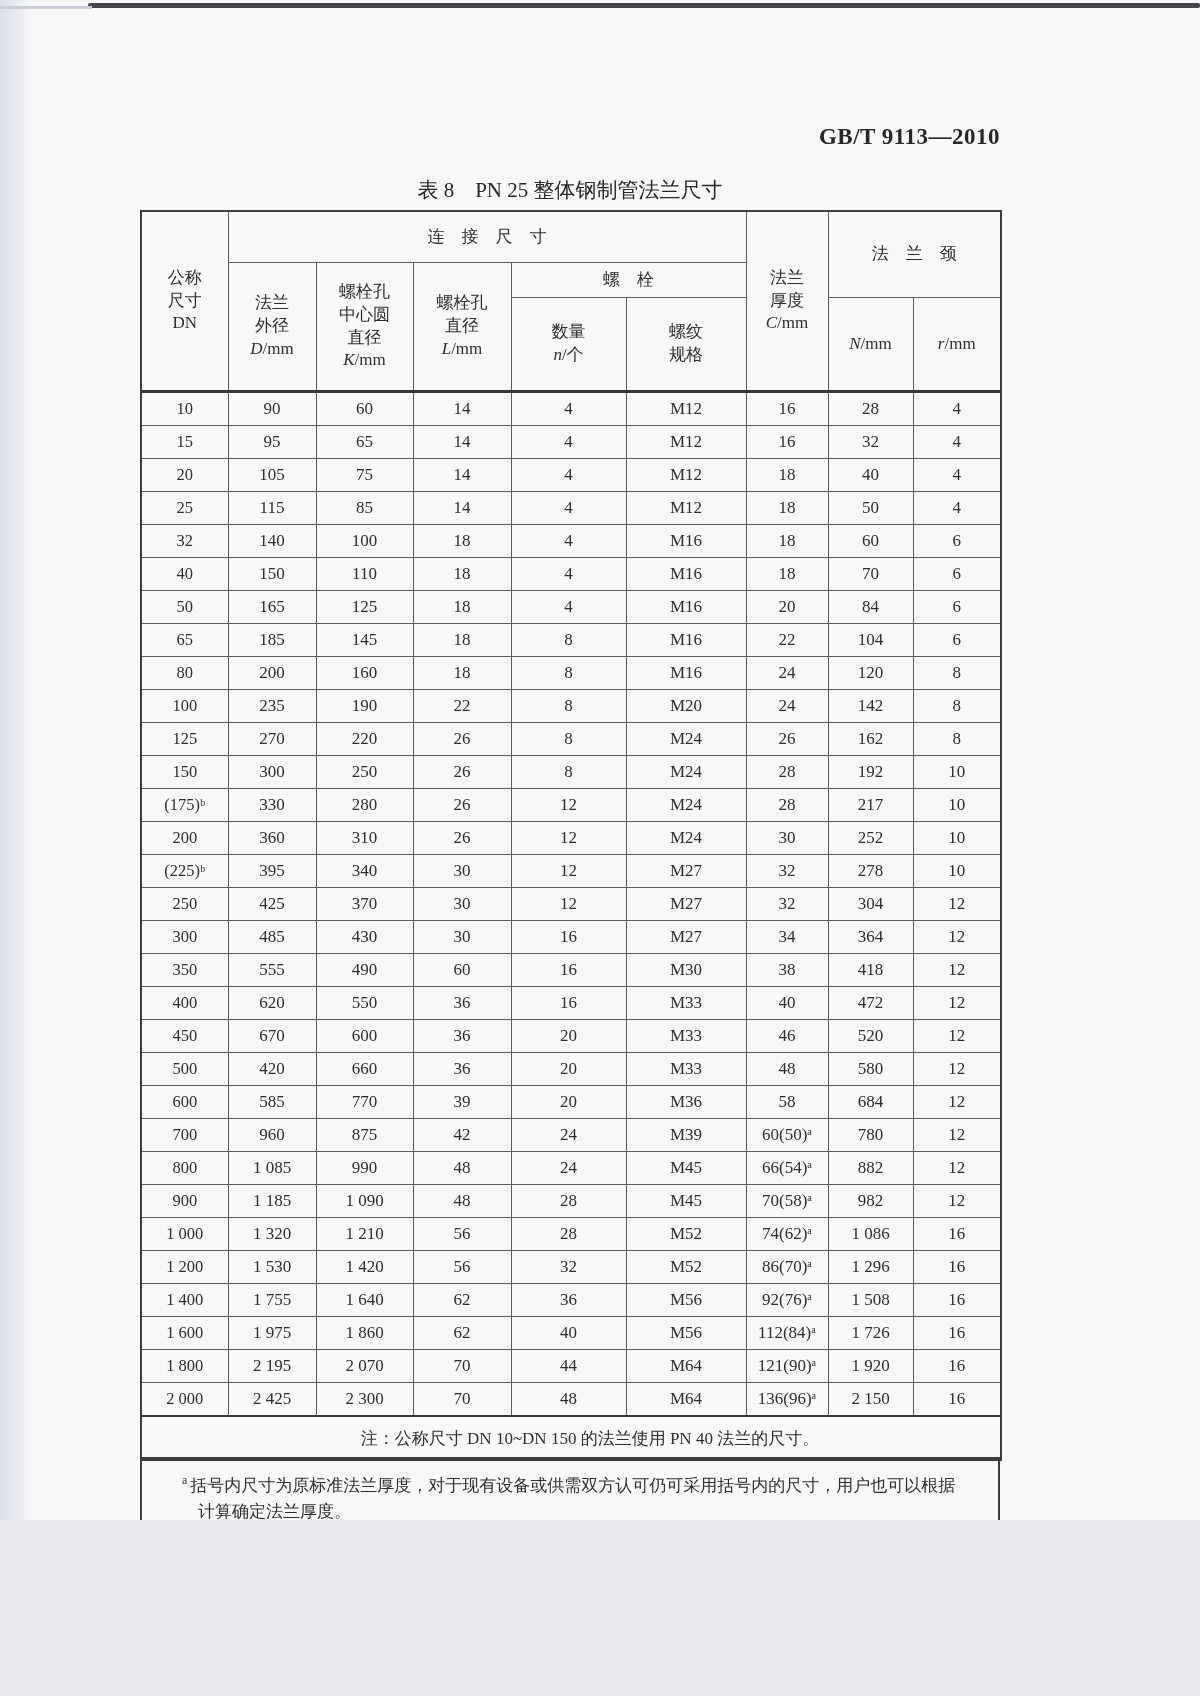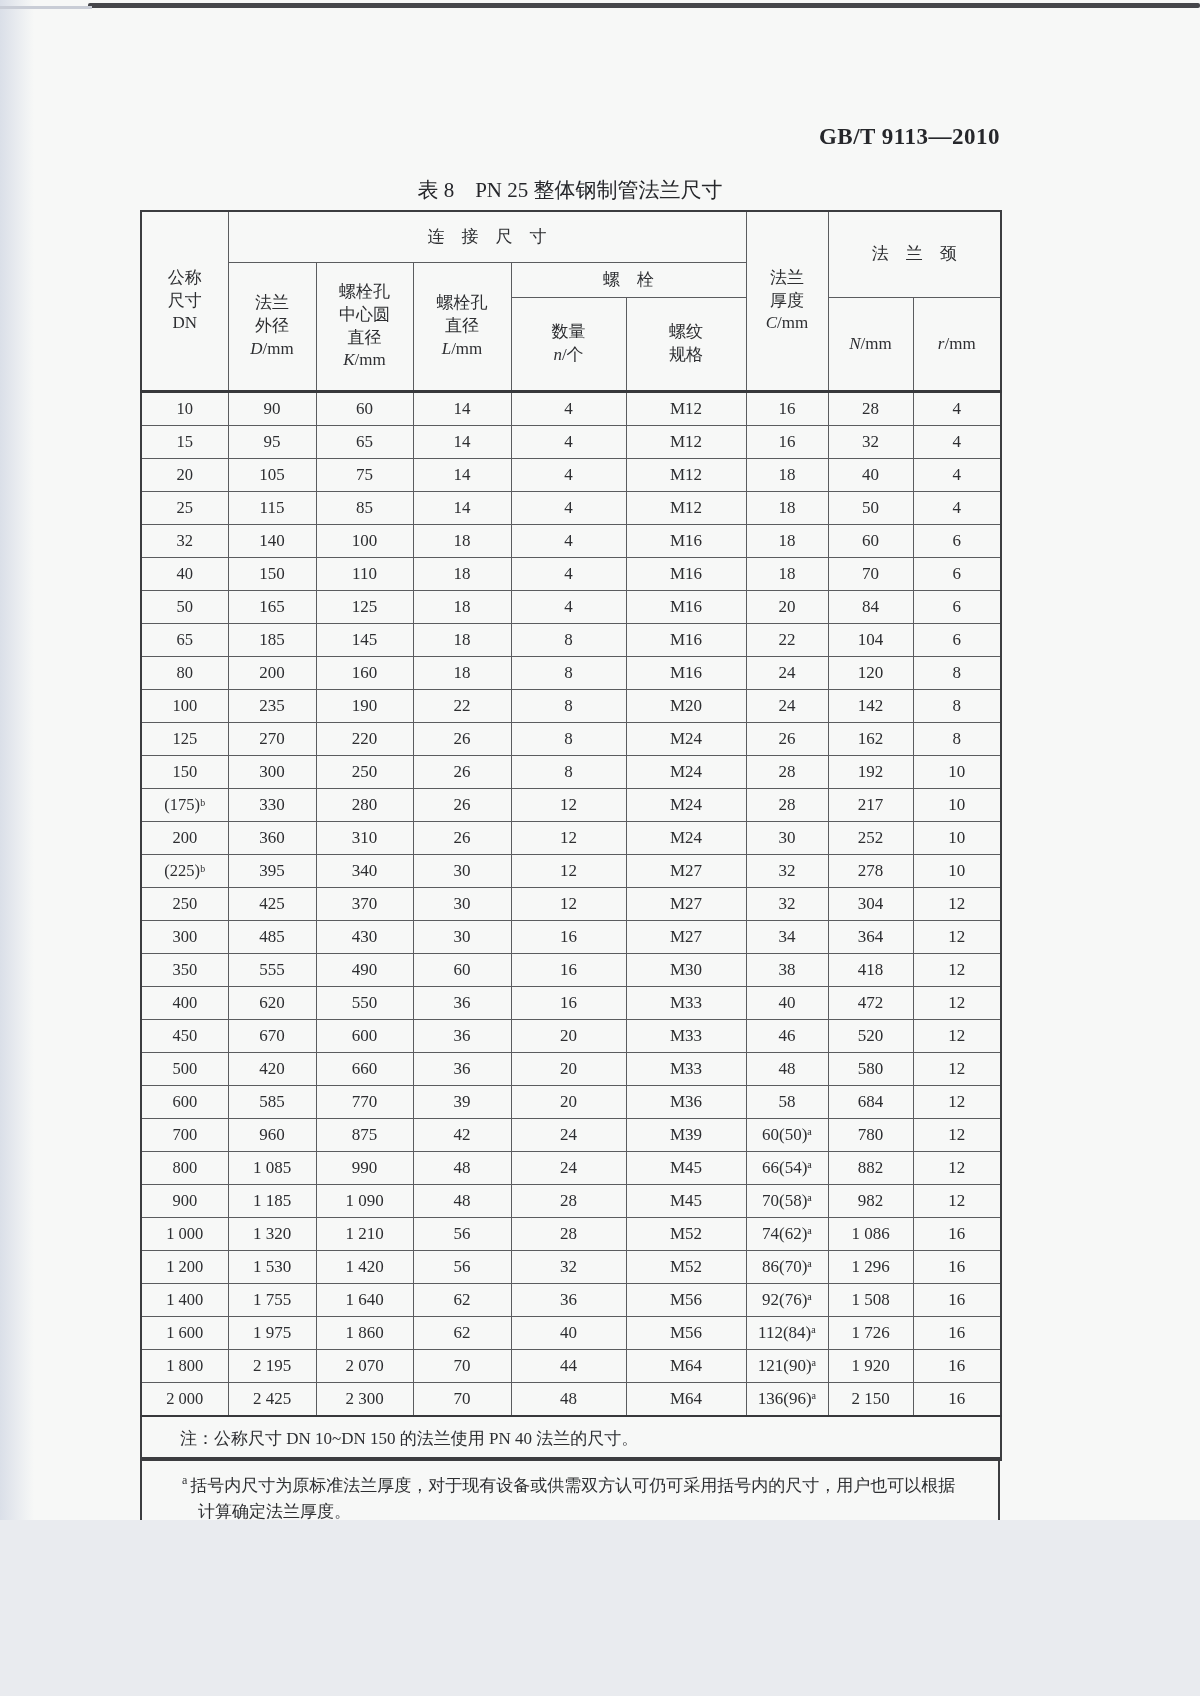--- a/index.html
+++ b/index.html
@@ -20,21 +20,21 @@
   thead th{line-height:1.35;}
   thead tr.h1 th{height:50px;}
   thead tr.h2 th{height:34px;}
   thead tr.h3 th{height:92px;}
   thead{border-bottom:3px solid #37383b;}
   .grp{font-size:17.5px;margin-left:44px;}
   .hlabel{white-space:pre-line;}
   .hunit i{font-style:italic;font-family:"Liberation Serif","DejaVu Serif",serif;}
   tbody td{height:32px;}
   tbody td:first-child{font-size:16.5px;}
-  tfoot td.note{border-top:2px solid #37383b;text-align:left;height:42px;
+  tfoot td.note{border-top:2px solid #37383b;text-align:center;height:42px;
     padding-left:38px;font-size:17px;}
   .footnotes{position:absolute;left:140px;top:1457px;width:860px;height:100px;
     border:2px solid #3c3d40;background:transparent;color:#2d2e31;box-sizing:border-box;
     padding-top:12px;}
   .footnotes p{margin:0 30px 9px 40px;font-size:17px;line-height:1.55;
     padding-left:16px;text-indent:-16px;}
   .footnotes sup{font-size:12px;margin-right:3px;}
   .pageno{position:absolute;top:1556px;left:900px;width:175px;text-align:right;
     font-size:19px;color:#8b5cf6;}
   .watermark{position:absolute;top:1642px;left:0;width:1200px;text-align:center;

